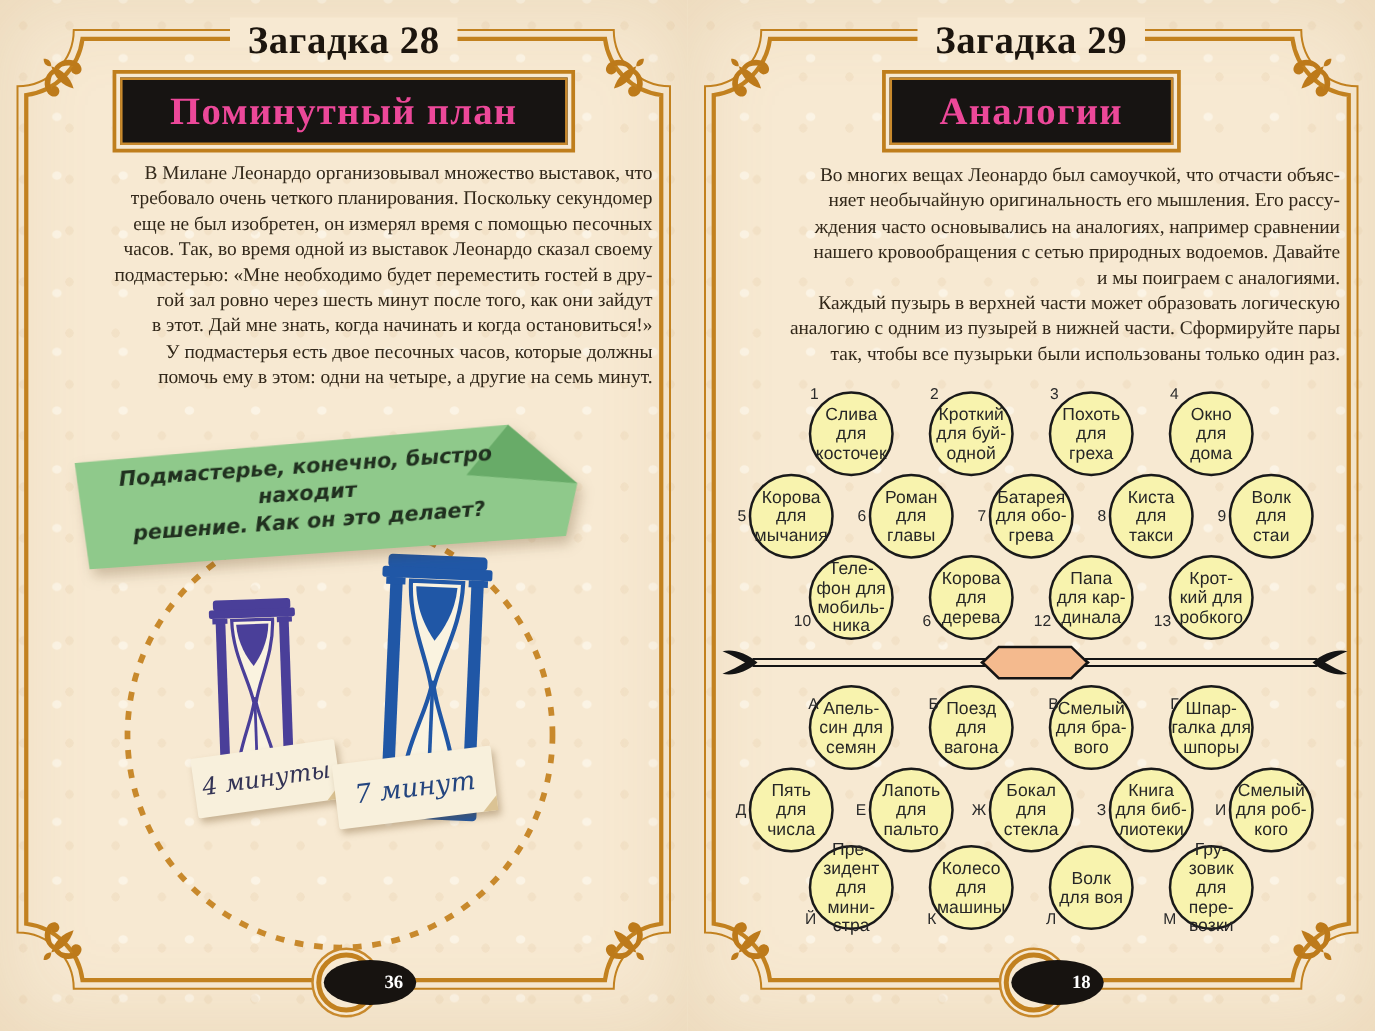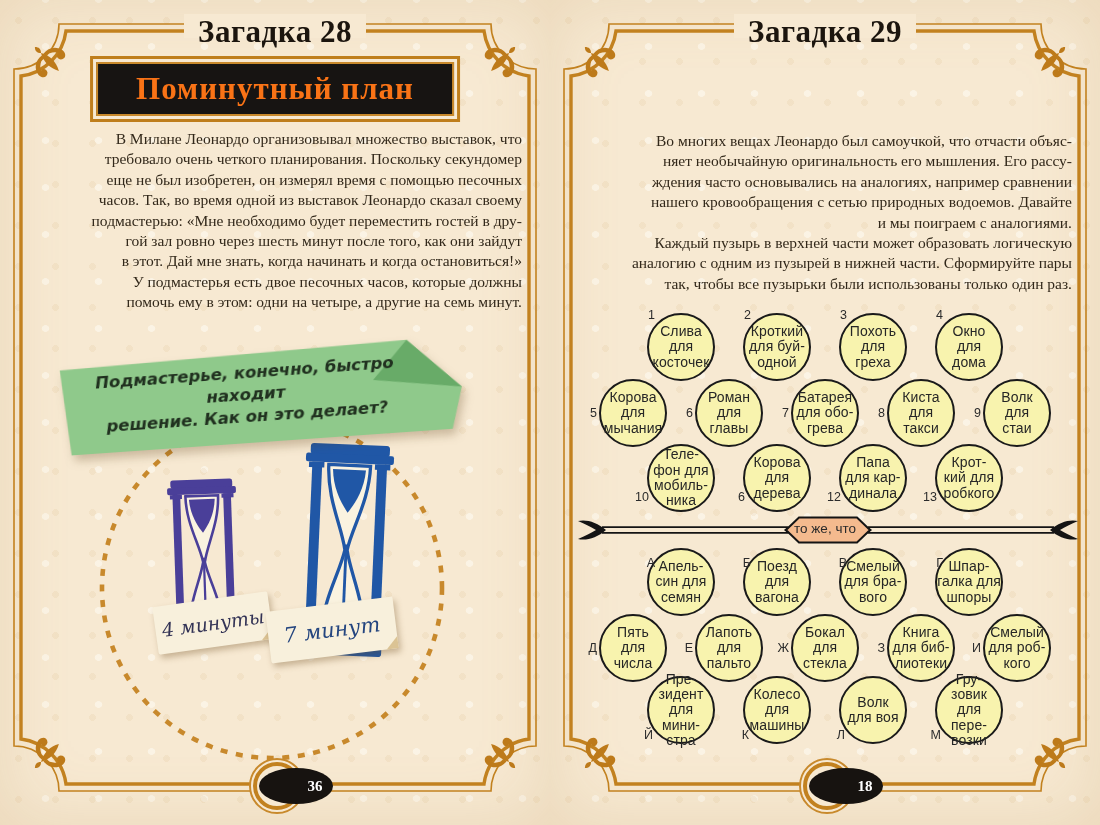--- a/index.html
+++ b/index.html
@@ -12,21 +12,21 @@
       radial-gradient(rgba(255,252,244,.55) 9%, transparent 11%);
     background-size:37px 41px,53px 47px;background-position:0 0,19px 23px;
     box-shadow:inset 0 0 70px rgba(186,144,84,.20);}
   .page.left{left:0}.page.right{left:550px}
   .frame-svg{position:absolute;inset:0;width:550px;height:825px;pointer-events:none;}
 
   .riddle-header{position:absolute;top:14px;left:50%;transform:translateX(-50%);
     font-size:31px;font-weight:700;color:#1c150e;letter-spacing:.5px;white-space:nowrap;z-index:3;}
   .title-box{position:absolute;top:56px;left:50%;transform:translateX(-50%);
     border:3px solid #bf7e1c;padding:3px;background:#f7e9d2;z-index:3;}
-  .title-inner{background:#171412;border:2px solid #c8892c;color:#f97316;
+  .title-inner{background:#171412;border:2px solid #c8892c;color:#ec4899;
     font-size:31px;font-weight:700;letter-spacing:1px;padding:7px 38px;white-space:nowrap;text-align:center;}
   .body-text{position:absolute;left:28px;right:28px;text-align:right;
     font-size:15.5px;line-height:20.4px;color:#32281a;white-space:pre-line;z-index:2;}
   .page.left .body-text{top:129px}
   .page.right .body-text{top:131px}
 
   
   .dashed-circle-svg{position:absolute;inset:0;width:550px;height:825px;pointer-events:none;z-index:1;}
   .sticky{position:absolute;top:350px;left:62px;width:400px;height:92px;z-index:4;
     transform:rotate(-4deg);filter:drop-shadow(3px 6px 5px rgba(90,60,20,.28));}
@@ -166,20 +166,23 @@
       </div>
     </div>
   </div>
 
   <div class="page right">
     <svg class="frame-svg">
         <use href="#frame-sym"></use>
       </svg>
 
     <div class="riddle-header">Загадка 29</div>
+    <div class="title-box">
+      <div class="title-inner">Аналогии</div>
+    </div>
     <div class="body-text">Во многих вещах Леонардо был самоучкой, что отчасти объяс-
 няет необычайную оригинальность его мышления. Его рассу-
 ждения часто основывались на аналогиях, например сравнении
 нашего кровообращения с сетью природных водоемов. Давайте
 и мы поиграем с аналогиями.
 Каждый пузырь в верхней части может образовать логическую
 аналогию с одним из пузырей в нижней части. Сформируйте пары
 так, чтобы все пузырьки были использованы только один раз.</div>
 
     <div class="bubble-row row-1">
@@ -272,21 +275,20 @@
       <line x1="52" y1="527.2" x2="238" y2="527.2" stroke="#141414" stroke-width="1.7"></line>
       <line x1="52" y1="532.8" x2="238" y2="532.8" stroke="#141414" stroke-width="1.7"></line>
       <line x1="318" y1="527.2" x2="504" y2="527.2" stroke="#141414" stroke-width="1.7"></line>
       <line x1="318" y1="532.8" x2="504" y2="532.8" stroke="#141414" stroke-width="1.7"></line>
       <use href="#flo" transform="translate(56,530)"></use>
       <use href="#flo" transform="translate(234,530) scale(-1,1)"></use>
       <use href="#flo" transform="translate(322,530)"></use>
       <use href="#flo" transform="translate(500,530) scale(-1,1)"></use>
       <polygon points="236,530 249,517.5 307,517.5 320,530 307,542.5 249,542.5" fill="#f4ba8e" stroke="#141414" stroke-width="2"></polygon>
     </svg>
-    <div class="divider-label">то же, что</div>
 
     <div class="bubble-row row-a">
       <div class="bubble">
           <span class="bubble-num">А</span>
           <span class="bubble-text">Апель-
 син для
 семян</span>
         </div>
       <div class="bubble">
           <span class="bubble-num">Б</span>

